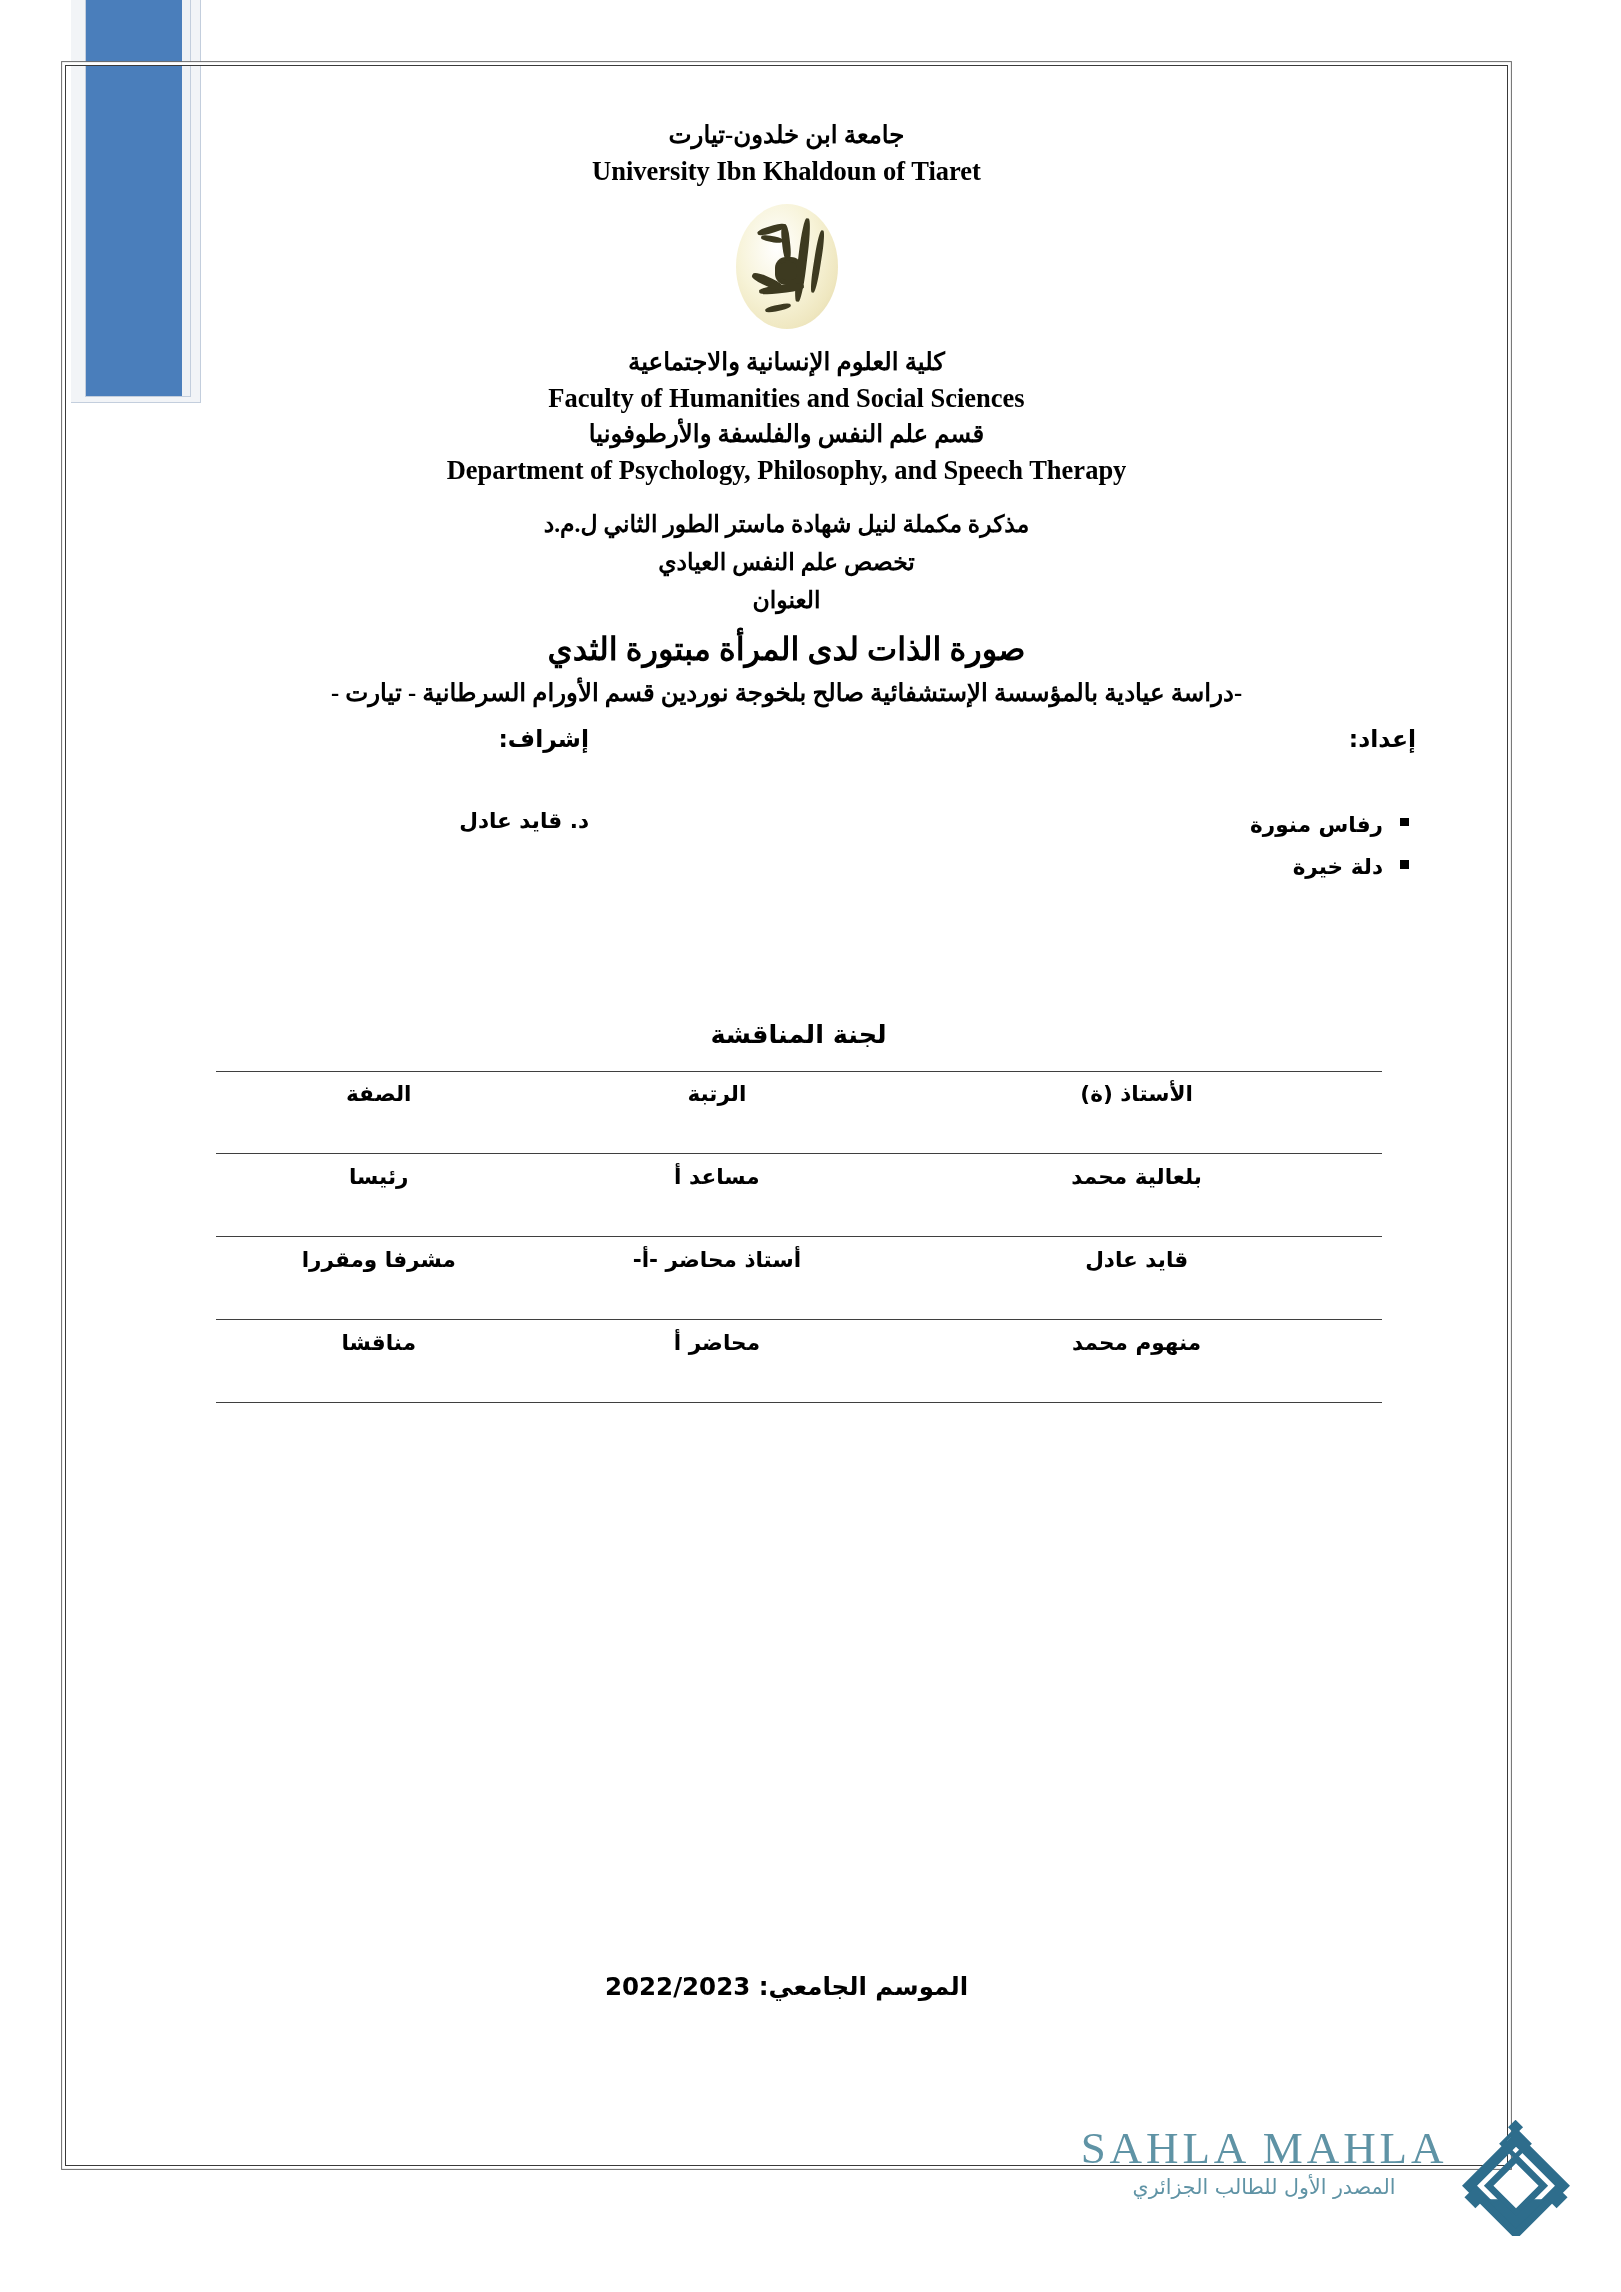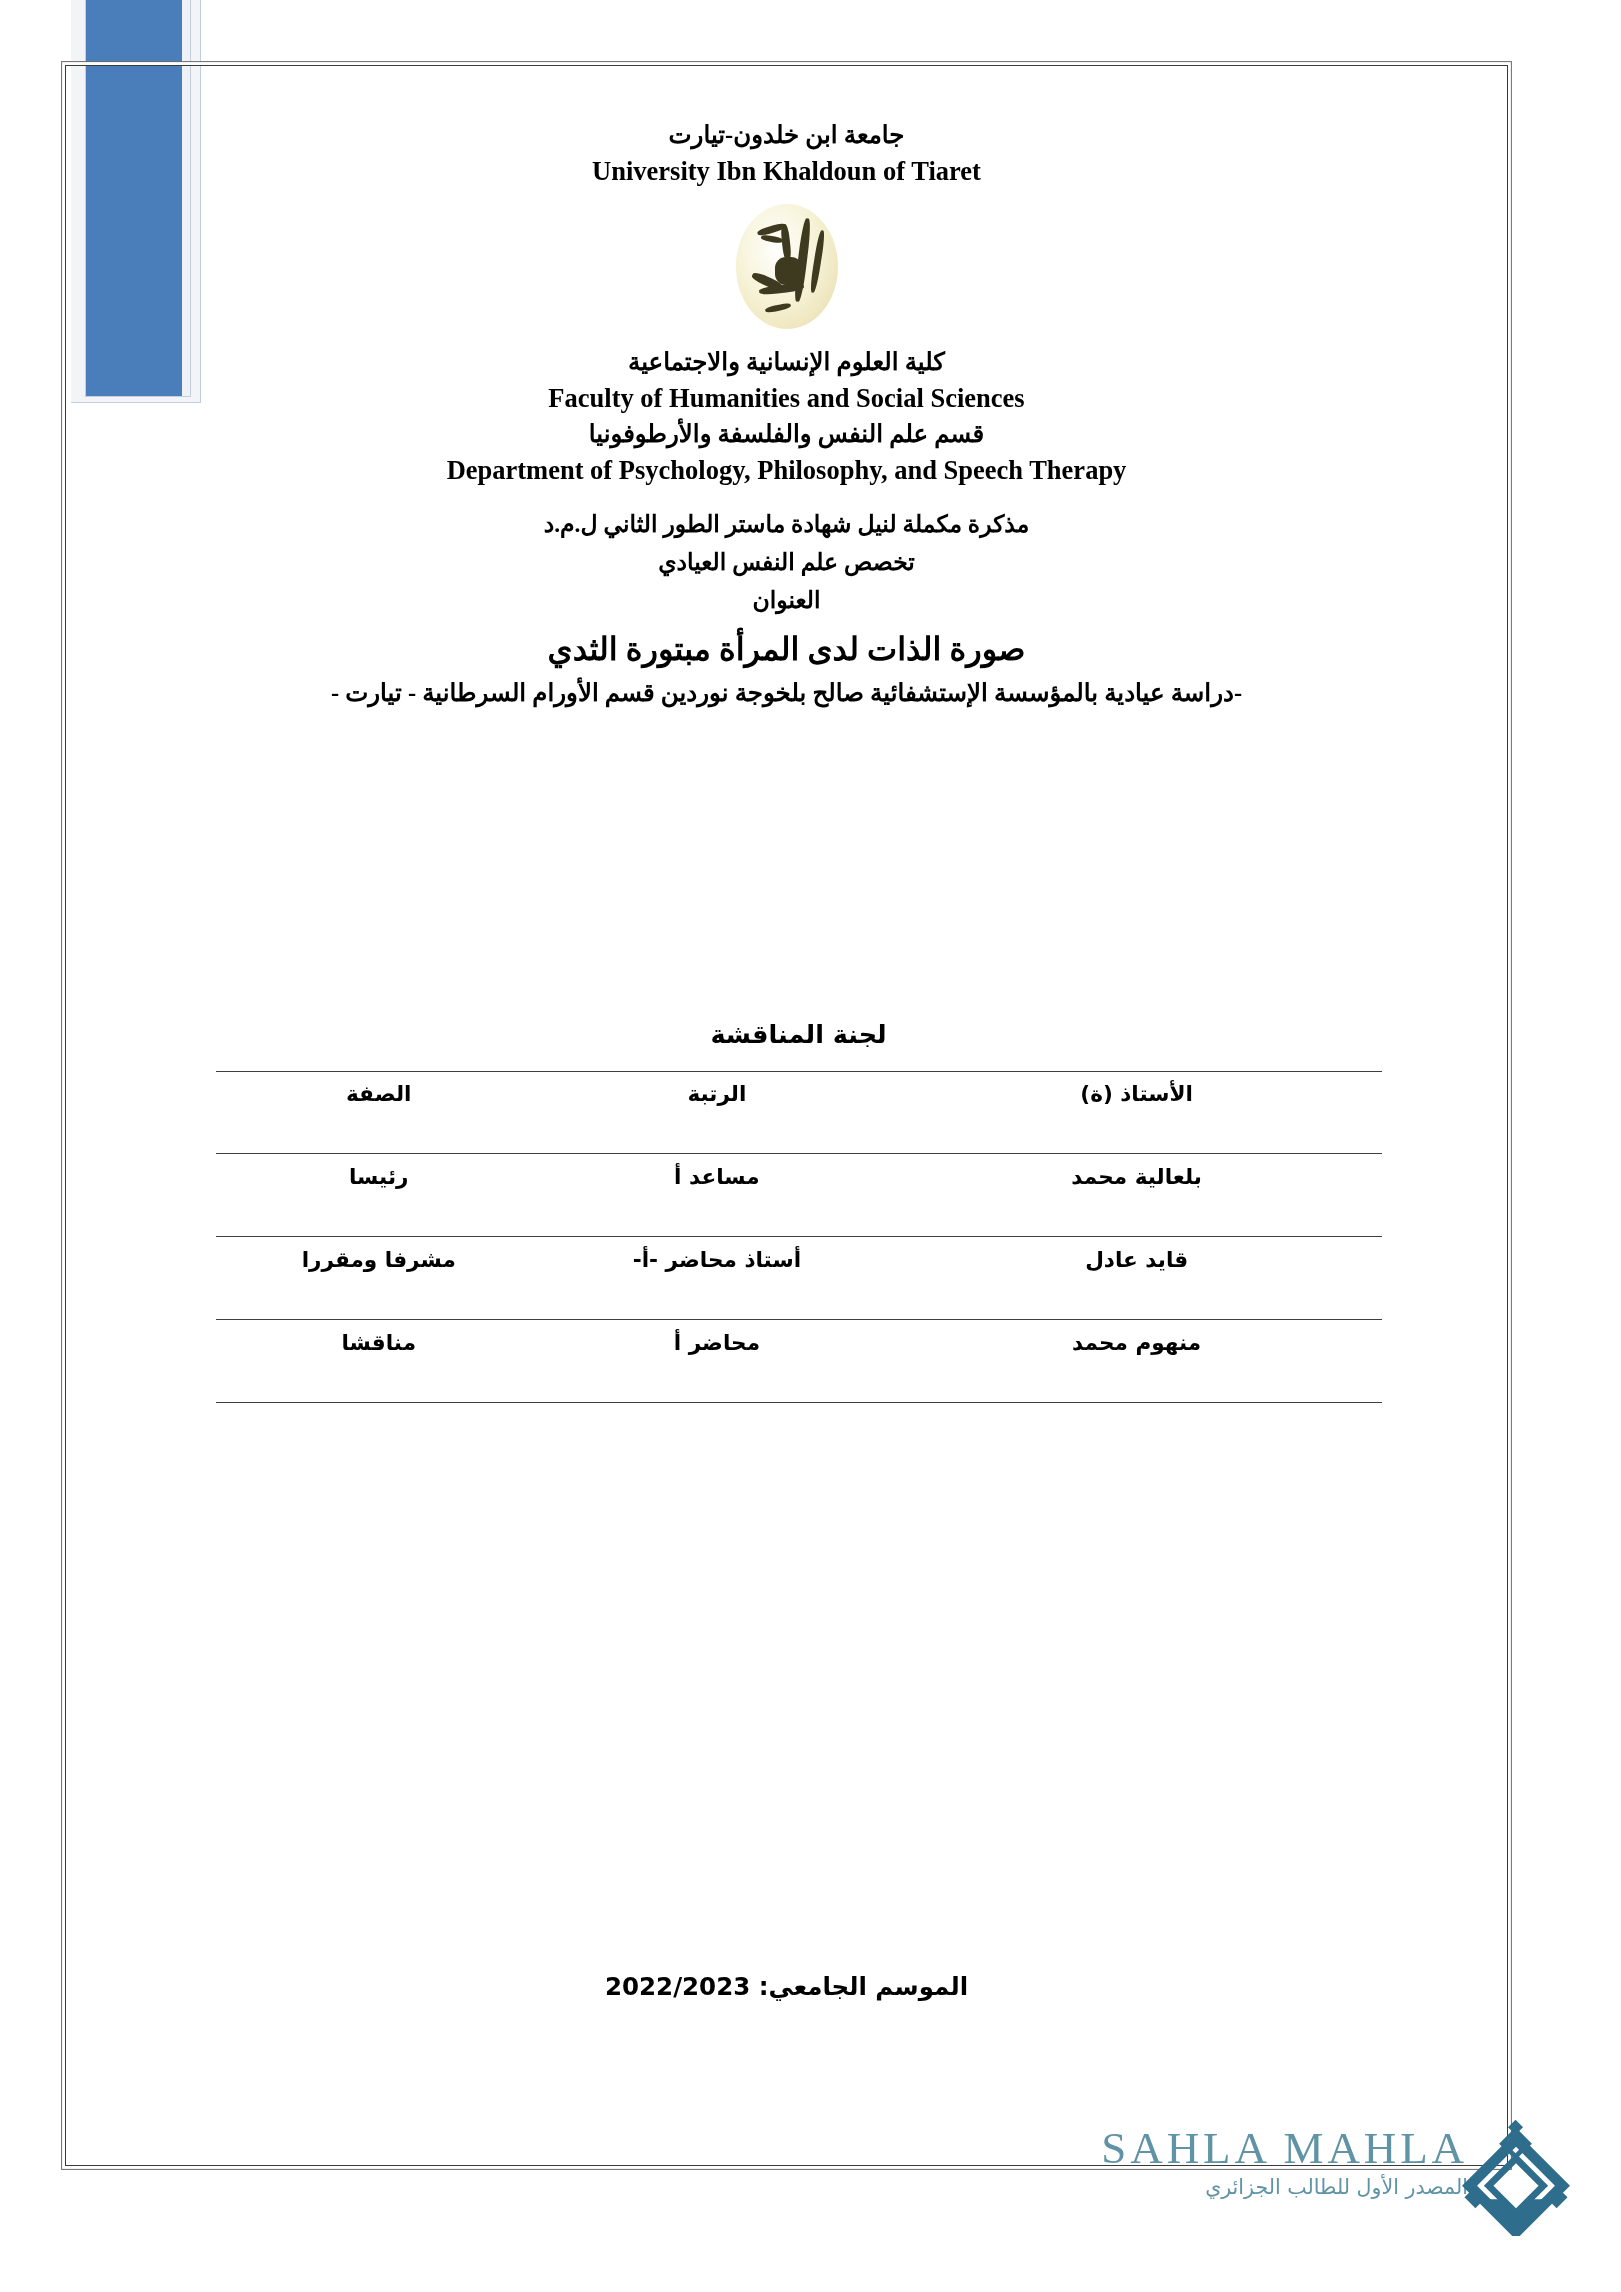--- a/index.html
+++ b/index.html
@@ -250,21 +250,21 @@
   }
 
   
   #watermark {
     position: absolute;
     left: 1068px;
     top: 2120px;
     width: 510px;
     height: 127px;
   }
-  #wm-text { position: absolute; left: 8px; top: 5.9px; width: 392px; text-align: right; }
+  #wm-text { position: absolute; left: 0; top: 5.9px; width: 392px; text-align: center; }
   #wm-main {
     font-family: "Liberation Serif", "DejaVu Serif", serif;
     font-size: 45px;
     letter-spacing: 3.9px;
     color: #5f93a5;
     line-height: 1;
   }
   #wm-sub {
     font-family: "DejaVu Sans", "Liberation Sans", sans-serif;
     font-size: 20.6px;
@@ -316,20 +316,35 @@
   </div>
 
   <div id="meta-block">
     <div class="meta-line ar center">مذكرة مكملة لنيل شهادة ماستر الطور الثاني ل.م.د</div>
     <div class="meta-line ar center">تخصص علم النفس العيادي</div>
     <div class="meta-line ar center">العنوان</div>
     <div id="thesis-title" class="ar center">صورة الذات لدى المرأة مبتورة الثدي</div>
     <div id="thesis-subtitle" class="ar center">-دراسة  عيادية بالمؤسسة الإستشفائية صالح بلخوجة نوردين قسم الأورام السرطانية - تيارت -</div>
   </div>
 
+  <div id="people-block">
+
+    <div id="supervisor-col">
+      <div class="people-label">إشراف:</div>
+      <div class="people-name">د. قايد عادل</div>
+    </div>
+
+    <div id="authors-col">
+      <div class="people-label">إعداد:</div>
+      <ul class="author-list">
+        <li>رفاس منورة</li>
+        <li>دلة خيرة</li>
+      </ul>
+    </div>
+  </div>
 
   <div id="committee-block">
     <div id="committee-title" class="ar">لجنة المناقشة</div>
 
     <table class="committee">
       <colgroup>
         <col class="c-prof">
           <col class="c-rank">
           <col class="c-role">
       </colgroup>

